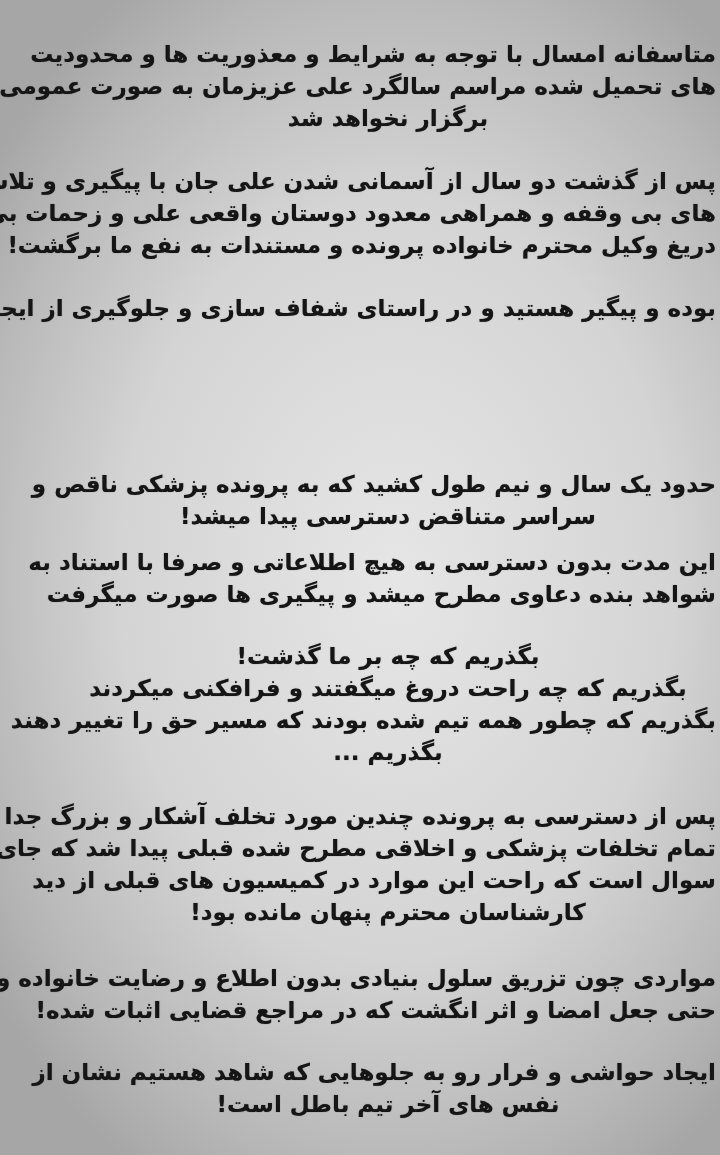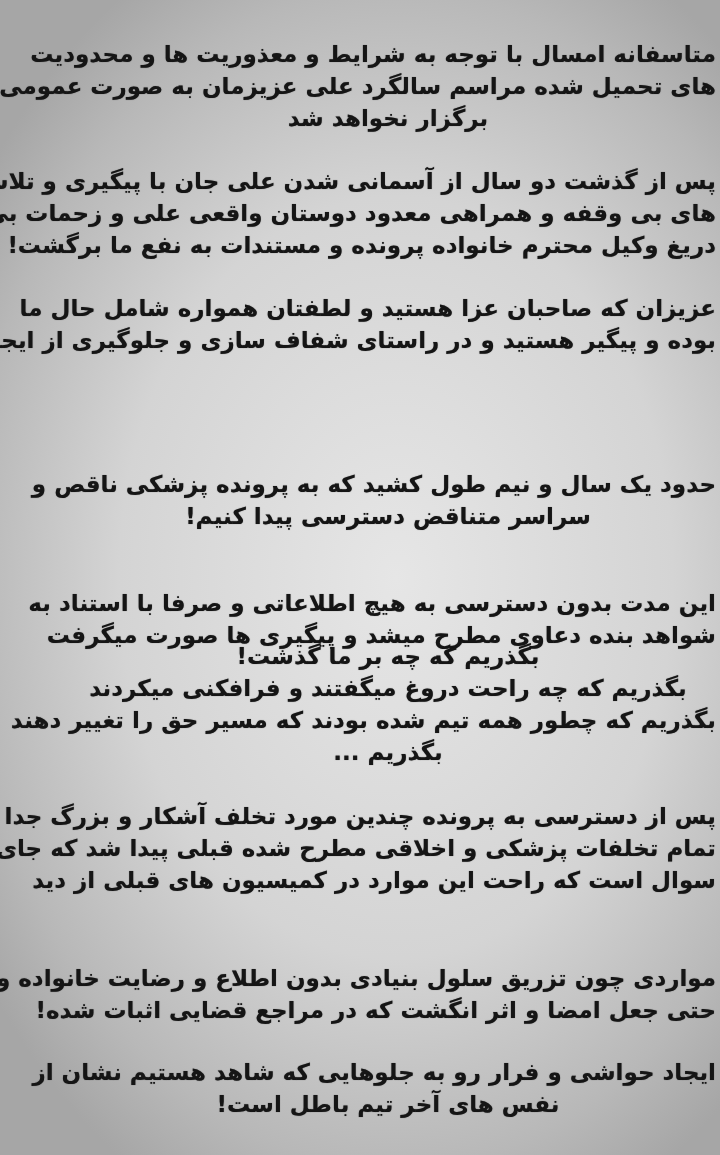--- a/index.html
+++ b/index.html
@@ -37,45 +37,45 @@
     <span class="line">برگزار نخواهد شد</span>
   </div>
 
   <div class="para" style="top:165px;">
     <span class="line">پس از گذشت دو سال از آسمانی شدن علی جان با پیگیری و تلاش</span>
     <span class="line">های بی وقفه و همراهی معدود دوستان واقعی علی و زحمات بی</span>
     <span class="line">دریغ وکیل محترم خانواده پرونده و مستندات به نفع ما برگشت!</span>
   </div>
 
   <div class="para" style="top:292px;">
-    <span class="line">عزیزان که صاحبان عزا هستید و لطفتان همواره شامل حال ما</span>
     <span class="line">بوده و پیگیر هستید و در راستای شفاف سازی و جلوگیری از ایجاد</span>
   </div>
 
   <div class="para" style="top:452px;margin-top:16px;">
     <span class="line">حدود یک سال و نیم طول کشید که به پرونده پزشکی ناقص و</span>
-    <span class="line">سراسر متناقض دسترسی پیدا کنیم!</span>
+    <span class="line">سراسر متناقض دسترسی پیدا میشد!</span>
   </div>
 
-  <div class="para" style="top:546px;margin-top:41px;">
+  <div class="para" style="top:546px;">
     <span class="line">این مدت بدون دسترسی به هیچ اطلاعاتی و صرفا با استناد به</span>
     <span class="line">شواهد بنده دعاوی مطرح میشد و پیگیری ها صورت میگرفت</span>
   </div>
 
   <div class="para" style="top:640px;">
     <span class="line">بگذریم که چه بر ما گذشت!</span>
     <span class="line">بگذریم که چه راحت دروغ میگفتند و فرافکنی میکردند</span>
     <span class="line">بگذریم که چطور همه تیم شده بودند که مسیر حق را تغییر دهند</span>
     <span class="line">بگذریم ...</span>
   </div>
 
   <div class="para" style="top:800px;">
     <span class="line">پس از دسترسی به پرونده چندین مورد تخلف آشکار و بزرگ جدا از</span>
     <span class="line">تمام تخلفات پزشکی و اخلاقی مطرح شده قبلی پیدا شد که جای</span>
     <span class="line">سوال است که راحت این موارد در کمیسیون های قبلی از دید</span>
+    <span class="line">کارشناسان محترم پنهان مانده بود!</span>
   </div>
 
   <div class="para" style="top:962px;">
     <span class="line">مواردی چون تزریق سلول بنیادی بدون اطلاع و رضایت خانواده و</span>
     <span class="line">حتی جعل امضا و اثر انگشت که در مراجع قضایی اثبات شده!</span>
   </div>
 
   <div class="para" style="top:1056px;text-align:center;">
     <span class="line">ایجاد حواشی و فرار رو به جلوهایی که شاهد هستیم نشان از</span>
     <span class="line">نفس های آخر تیم باطل است!</span>

